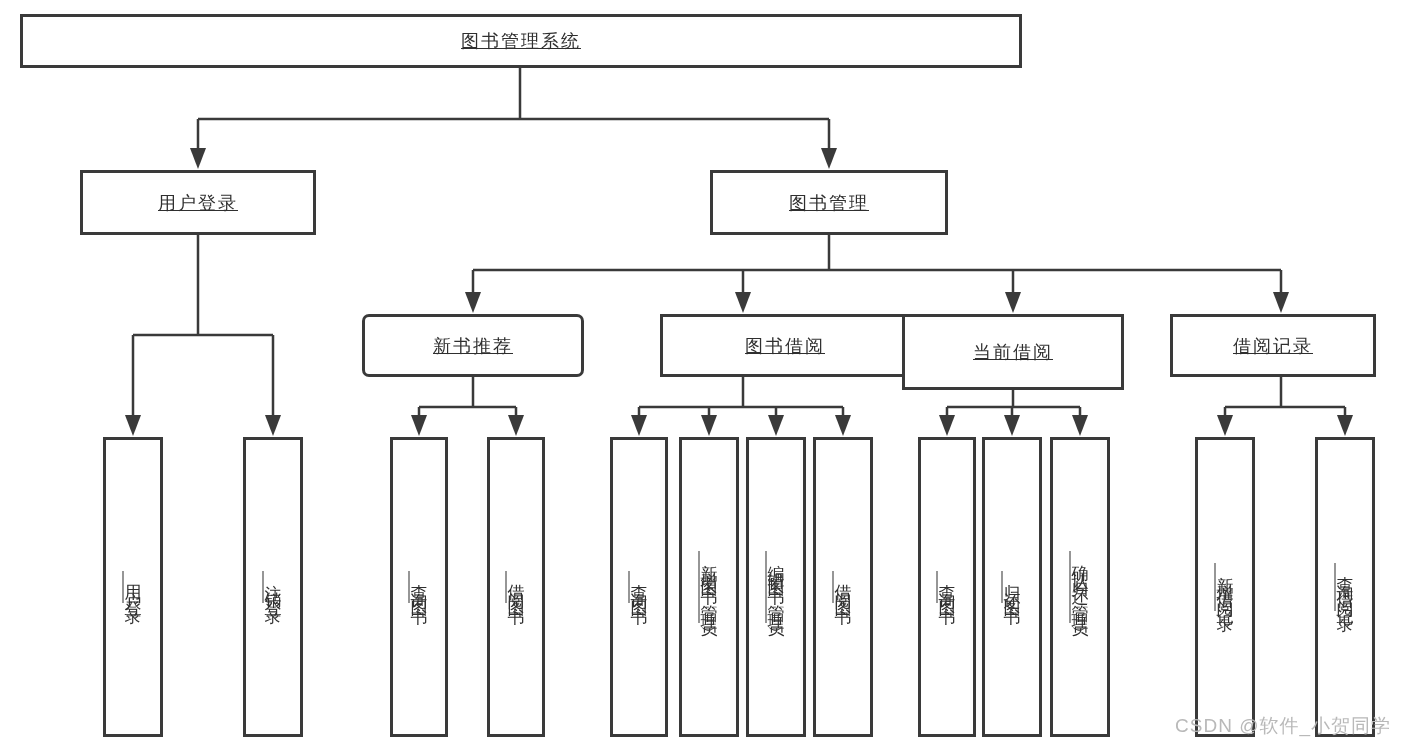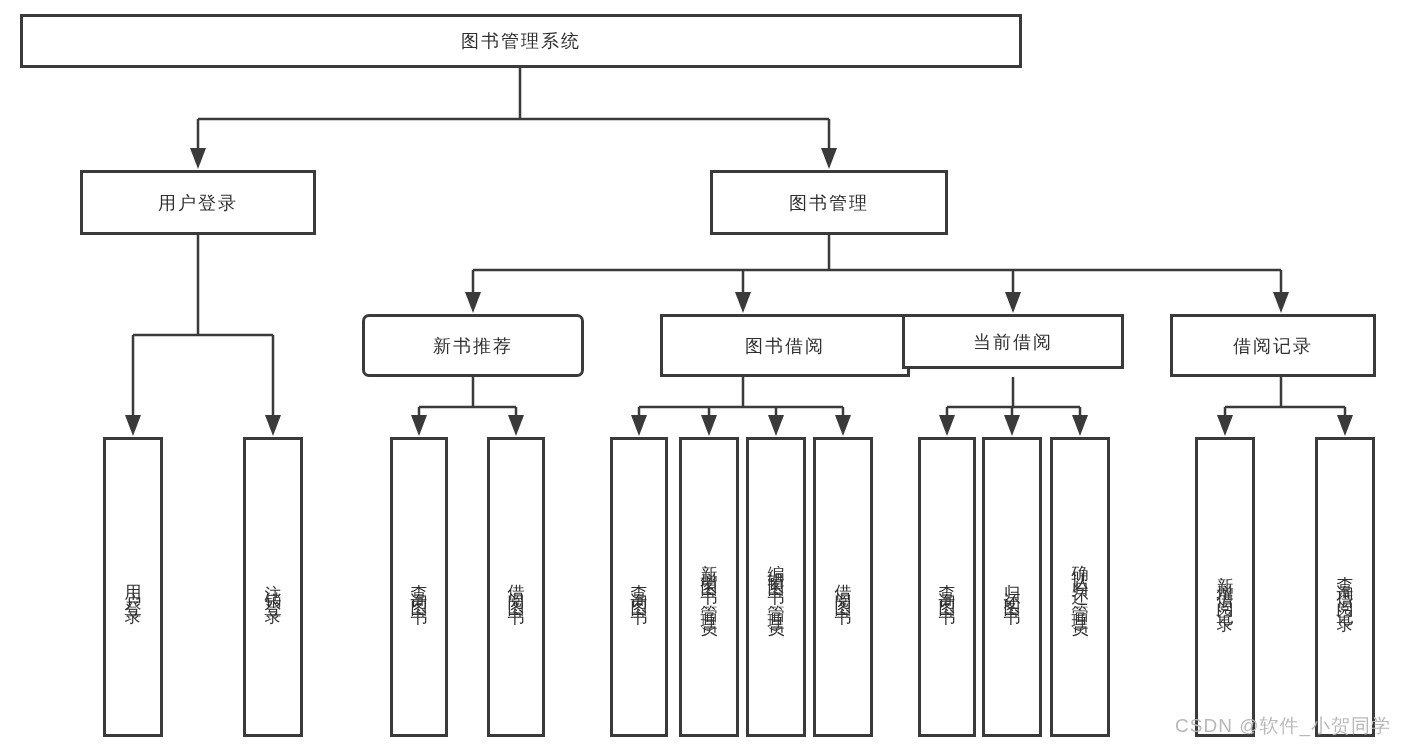--- a/index.html
+++ b/index.html
@@ -7,20 +7,21 @@
     position:relative;width:1405px;height:747px;background:#ffffff;
     font-family:"Liberation Sans",sans-serif;overflow:hidden;
   }
   .wires{position:absolute;left:0;top:0;}
   .wire{stroke:#3a3a3a;stroke-width:2.5;fill:none;}
   .arrows polygon{fill:#3a3a3a;stroke:none;}
   .box{
     position:absolute;box-sizing:border-box;background:#ffffff;
     border:3px solid #3a3a3a;display:flex;align-items:center;justify-content:center;
     color:#2f2f2f;
+    text-decoration:underline;
   }
   .hlabel{font-size:18px;letter-spacing:2px;white-space:nowrap;}
   .leaf .vlabel{
     writing-mode:vertical-rl;text-orientation:mixed;
     font-size:17px;line-height:1;letter-spacing:8px;
   }
   .watermark{
     position:absolute;right:14px;bottom:8px;
     font-size:19px;color:#b9b9b9;letter-spacing:1px;white-space:nowrap;
   }
@@ -71,21 +72,21 @@
   <div class="box" style="left:710px;top:170px;width:238px;height:65px;">
     <span class="hlabel">图书管理</span>
   </div>
 
   <div class="box" style="left:362px;top:314px;width:222px;height:63px;border-radius:7px;">
     <span class="hlabel">新书推荐</span>
   </div>
   <div class="box" style="left:632px;top:314px;width:250px;height:63px;margin-left:28px;">
     <span class="hlabel">图书借阅</span>
   </div>
-  <div class="box" style="left:902px;top:314px;width:222px;height:55px;">
+  <div class="box" style="left:902px;top:314px;width:222px;height:76px;">
     <span class="hlabel">当前借阅</span>
   </div>
   <div class="box" style="left:1170px;top:314px;width:206px;height:63px;">
     <span class="hlabel">借阅记录</span>
   </div>
 
   <div class="box leaf" style="left:103px;top:437px;width:60px;height:300px;">
     <span class="vlabel">用户登录</span>
   </div>
   <div class="box leaf" style="left:243px;top:437px;width:60px;height:300px;">

